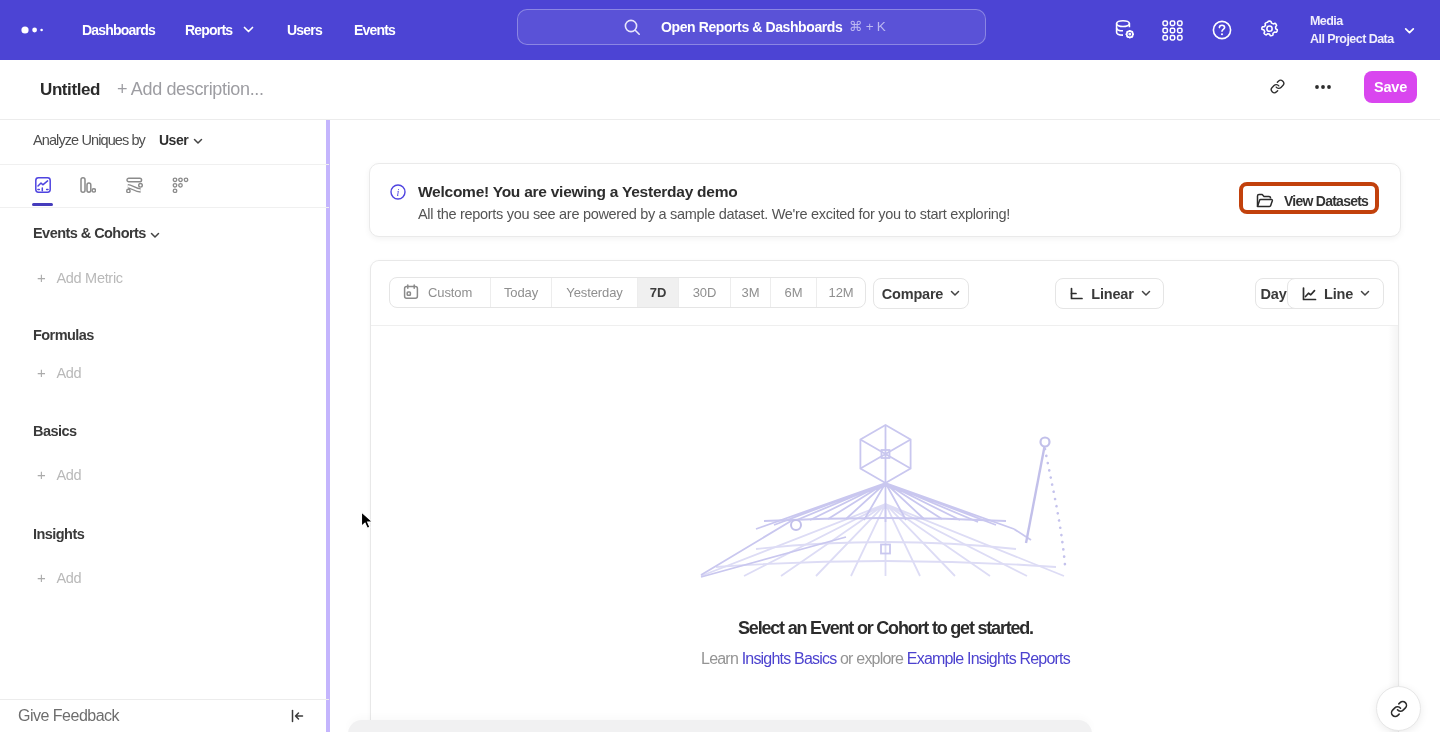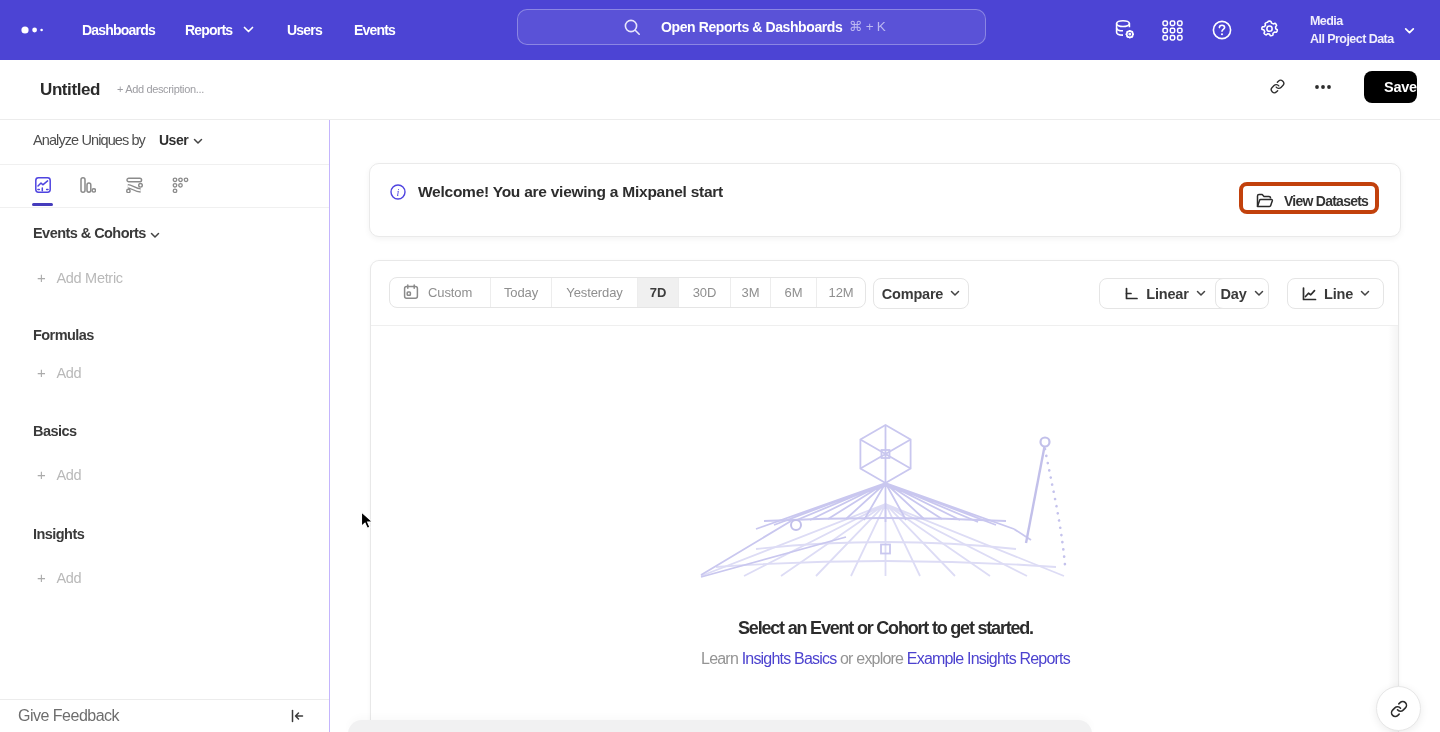--- a/index.html
+++ b/index.html
@@ -8,24 +8,24 @@
   
   #topbar { position:absolute; left:0; top:0; width:1440px; height:60px; background:#4c44d4; }
   .nav { position:absolute; top:0; height:60px; line-height:60px; color:#fff; font-size:14px; font-weight:700; letter-spacing:-0.8px; }
   #search { position:absolute; left:517px; top:9px; width:469px; height:36px; border-radius:10px; background:rgba(255,255,255,0.08); border:1px solid rgba(255,255,255,0.30); }
   #search .stxt { position:absolute; left:143px; top:0; height:34px; line-height:34px; color:#fff; font-size:14px; font-weight:700; letter-spacing:-0.4px;}
   #search .skey { position:absolute; left:331px; top:0; height:34px; line-height:34px; color:#bcb8f1; font-size:13.5px; font-weight:400; letter-spacing:-0.3px;}
   .mediat { position:absolute; left:1310px; top:12px; font-size:12.5px; font-weight:700; line-height:18px; letter-spacing:-0.55px; color:#f0eefc;}
   
   #titlebar { position:absolute; left:0; top:60px; width:1440px; height:60px; background:#fff; border-bottom:1px solid #ececec; }
   #untitled { position:absolute; left:40px; top:0; height:59px; line-height:59px; font-size:17px; font-weight:700; color:#2b2b2b; letter-spacing:-0.4px; }
-  #adddesc { position:absolute; left:117px; top:0; height:59px; line-height:59px; font-size:11px; color:#9d9da2; letter-spacing:-0.35px; }
-  #savebtn { position:absolute; left:1364px; top:11px; width:53px; height:32px; background:#000000; border-radius:8px; color:#fff; font-size:14.5px; font-weight:700; text-align:right; line-height:32px; letter-spacing:-0.2px;}
-  
-  #sidebar { position:absolute; left:0; top:120px; width:330px; height:612px; background:#fff; border-right:1px solid #c4b5fd; }
+  #adddesc { position:absolute; left:117px; top:0; height:59px; line-height:59px; font-size:18px; color:#9d9da2; letter-spacing:-0.35px; }
+  #savebtn { position:absolute; left:1364px; top:11px; width:53px; height:32px; background:#d946ef; border-radius:8px; color:#fff; font-size:14.5px; font-weight:700; text-align:center; line-height:32px; letter-spacing:-0.2px;}
+  
+  #sidebar { position:absolute; left:0; top:120px; width:330px; height:612px; background:#fff; border-right:4px solid #c4b5fd; }
   .shead { position:absolute; left:33px; font-size:14.5px; font-weight:700; color:#3a3a3a; letter-spacing:-0.55px; }
   .sadd  { position:absolute; left:37px; font-size:14.5px; color:#b9b9b9; letter-spacing:-0.3px; }
   .sadd .plus { color:#ababab; margin-right:11px; font-size:15px; }
   .sdiv { position:absolute; left:0; width:329px; height:1px; background:#f0f0f0; }
   #sfoot { position:absolute; left:0; top:579px; width:329px; height:33px; border-top:1px solid #ececec; }
   
   #main { position:absolute; left:330px; top:120px; width:1110px; height:612px; background:#fff; }
   #banner { position:absolute; left:39px; top:43px; width:1032px; height:74px; background:#fff; border:1px solid #eaeaea; border-radius:10px; box-shadow:0 2px 6px rgba(0,0,0,0.05); }
   #banner .bt { position:absolute; left:48px; top:19px; font-size:15.5px; font-weight:700; color:#2d2d2d; letter-spacing:-0.25px;}
   #banner .bd { position:absolute; left:48px; top:42px; font-size:14.5px; color:#545454; letter-spacing:-0.3px;}
@@ -173,21 +173,22 @@
     </svg>
   </div>
 </div>
 
 <div id="main">
   <div id="banner">
     <svg class="abs" style="left:20px;top:20px" width="16" height="16" viewBox="0 0 16 16" fill="none">
       <circle cx="8" cy="8" r="7" stroke="#4f44e0" stroke-width="1.4"></circle>
       <text x="8" y="11.6" font-size="10.5" font-family="Liberation Serif" font-style="italic" fill="#4f44e0" text-anchor="middle">i</text>
     </svg>
-    <div class="bt">Welcome! You are viewing a Mixpanel start</div>
+    <div class="bt">Welcome! You are viewing a Yesterday demo</div>
+    <div class="bd">All the reports you see are powered by a sample dataset. We're excited for you to start exploring!</div>
     <div id="viewds">
       <svg class="abs" style="left:13px;top:7px" width="18" height="16" viewBox="0 0 18 16" fill="none" stroke="#2b2b2b" stroke-width="1.5" stroke-linejoin="round">
         <path d="M1.5 13.5 V3 Q1.5 1.5 3 1.5 H6.2 L8 3.4 H13 Q14.5 3.4 14.5 4.9 V5.6"></path>
         <path d="M1.5 13.5 L3.6 7.3 Q3.85 6.6 4.6 6.6 H15.4 Q16.6 6.6 16.3 7.7 L14.7 12.6 Q14.4 13.5 13.5 13.5 Z"></path>
       </svg>
       <span>View Datasets</span>
     </div>
   </div>
   <div id="card">
     <div id="seg">
@@ -203,31 +204,31 @@
       <div class="cell" style="width:52px">30D</div>
       <div class="cell" style="width:40px">3M</div>
       <div class="cell" style="width:46px">6M</div>
       <div class="cell" style="width:48px">12M</div>
     </div>
     <div class="cbtn" style="left:502px;width:96px">Compare
       <svg width="10" height="7" viewBox="0 0 10 7">
           <path d="M1.5 1.5 L5 5 L8.5 1.5" stroke="#444" stroke-width="1.5" fill="none" stroke-linecap="round" stroke-linejoin="round"></path>
         </svg>
     </div>
-    <div class="cbtn" style="left:728px;width:131px">
+    <div class="cbtn" style="left:684px;width:109px">
       <svg width="16" height="16" viewBox="0 0 16 16" fill="none" stroke="#2d2d2d" stroke-width="1.7" stroke-linecap="round" stroke-linejoin="round">
           <path d="M3.5 2.5 V12.5 H14"></path>
           <path d="M3.5 7.5 H8"></path>
         </svg>
       Linear
       <svg width="10" height="7" viewBox="0 0 10 7">
           <path d="M1.5 1.5 L5 5 L8.5 1.5" stroke="#444" stroke-width="1.5" fill="none" stroke-linecap="round" stroke-linejoin="round"></path>
         </svg>
     </div>
-    <div class="cbtn" style="left:844px;width:54px">Day
+    <div class="cbtn" style="left:884px;width:54px">Day
       <svg width="10" height="7" viewBox="0 0 10 7">
           <path d="M1.5 1.5 L5 5 L8.5 1.5" stroke="#444" stroke-width="1.5" fill="none" stroke-linecap="round" stroke-linejoin="round"></path>
         </svg>
     </div>
     <div class="cbtn" style="left:916px;width:97px">
       <svg width="16" height="16" viewBox="0 0 16 16" fill="none" stroke="#2d2d2d" stroke-width="1.7" stroke-linecap="round" stroke-linejoin="round">
           <path d="M2.5 2 V13.5 H14.5"></path>
           <path d="M4.5 10.5 L7.5 7.2 L9.8 8.8 L13.5 4.6"></path>
         </svg>
       Line

